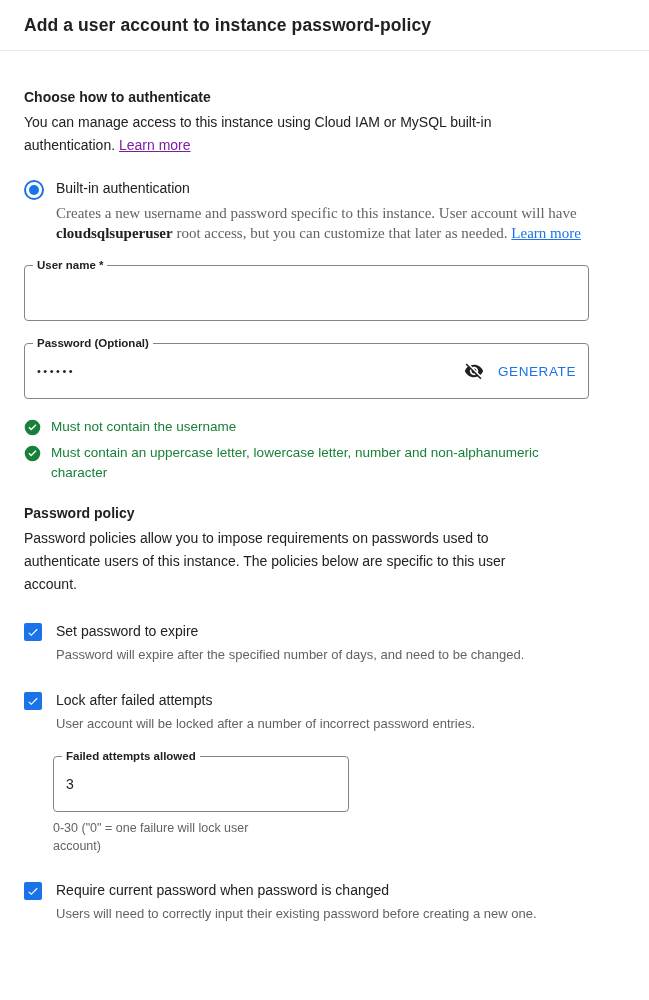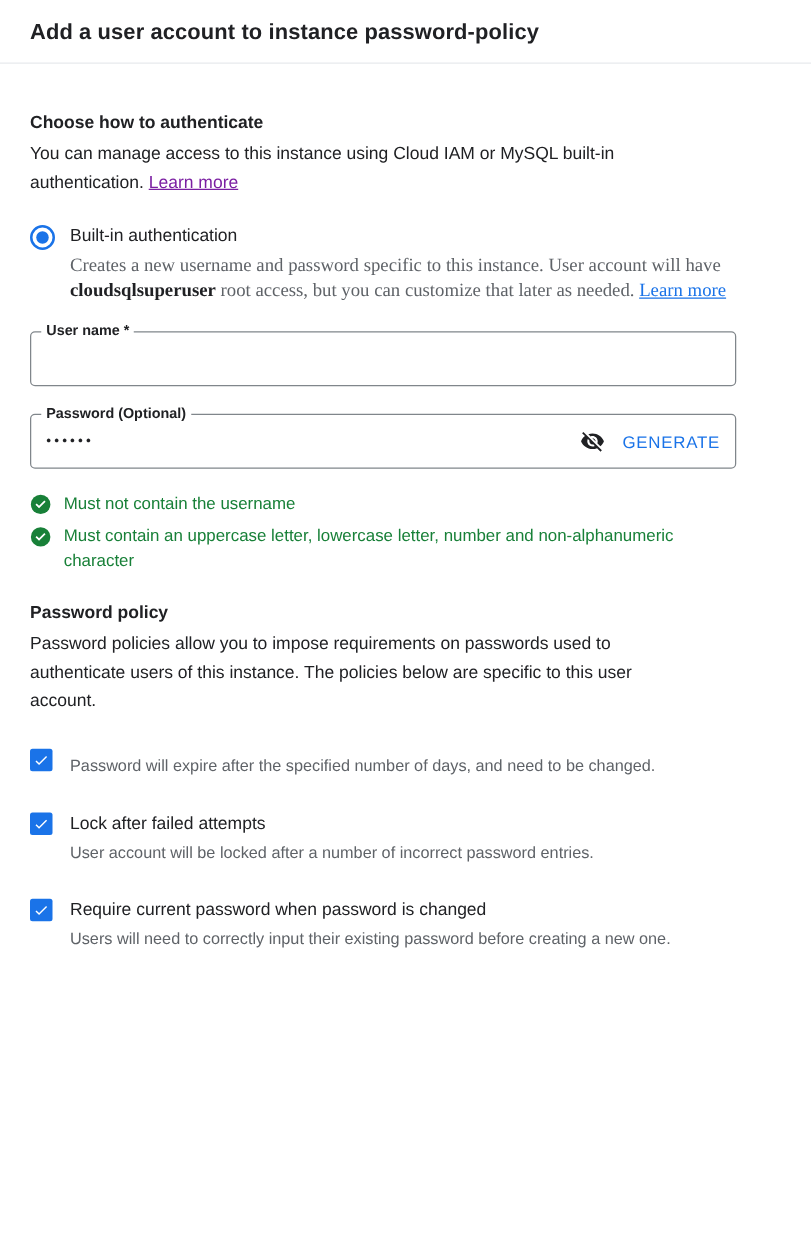--- a/index.html
+++ b/index.html
@@ -88,21 +88,21 @@
     line-height: 20px;
     color: #5f6368;
     max-width: 565px;
     font-family: Liberation Serif, serif;
   }
   .radio-sub b { color: #202124; font-weight: 700; }
 
   
   .mdc-field {
     position: relative;
-    height: 44px;
+    height: 56px;
     margin-top: 22px;
     border: 1px solid #80868b;
     border-radius: 4px;
     display: flex;
     align-items: center;
     padding: 0 12px;
     background: #fff;
   }
   .mdc-field .notch {
     position: absolute;
@@ -269,35 +269,43 @@
   <div class="section-heading" style="margin-top:22px">Password policy</div>
   <div class="section-desc">Password policies allow you to impose requirements on passwords used to authenticate users of this instance. The policies below are specific to this user account.</div>
 
   <div class="check-row">
     <span class="cb">
       <svg width="14" height="14" viewBox="0 0 24 24">
           <path d="M9 16.2l-3.5-3.5-1.4 1.4L9 19 20 8l-1.4-1.4z" fill="#ffffff"></path>
         </svg>
     </span>
     <div class="check-main">
+      <div class="check-label">Set password to expire</div>
       <div class="check-sub">Password will expire after the specified number of days, and need to be changed.</div>
     </div>
   </div>
 
   <div class="check-row">
     <span class="cb">
       <svg width="14" height="14" viewBox="0 0 24 24">
           <path d="M9 16.2l-3.5-3.5-1.4 1.4L9 19 20 8l-1.4-1.4z" fill="#ffffff"></path>
         </svg>
     </span>
     <div class="check-main">
       <div class="check-label">Lock after failed attempts</div>
       <div class="check-sub">User account will be locked after a number of incorrect password entries.</div>
     </div>
   </div>
+  <div class="indent">
+    <div class="mdc-field field-attempts">
+      <span class="notch">Failed attempts allowed</span>
+      <input class="value" type="text" value="3" style="">
+    </div>
+    <div class="field-hint" style="max-width:230px">0-30 ("0" = one failure will lock user account)</div>
+  </div>
 
   <div class="check-row">
     <span class="cb">
       <svg width="14" height="14" viewBox="0 0 24 24">
           <path d="M9 16.2l-3.5-3.5-1.4 1.4L9 19 20 8l-1.4-1.4z" fill="#ffffff"></path>
         </svg>
     </span>
     <div class="check-main">
       <div class="check-label">Require current password when password is changed</div>
       <div class="check-sub">Users will need to correctly input their existing password before creating a new one.</div>

